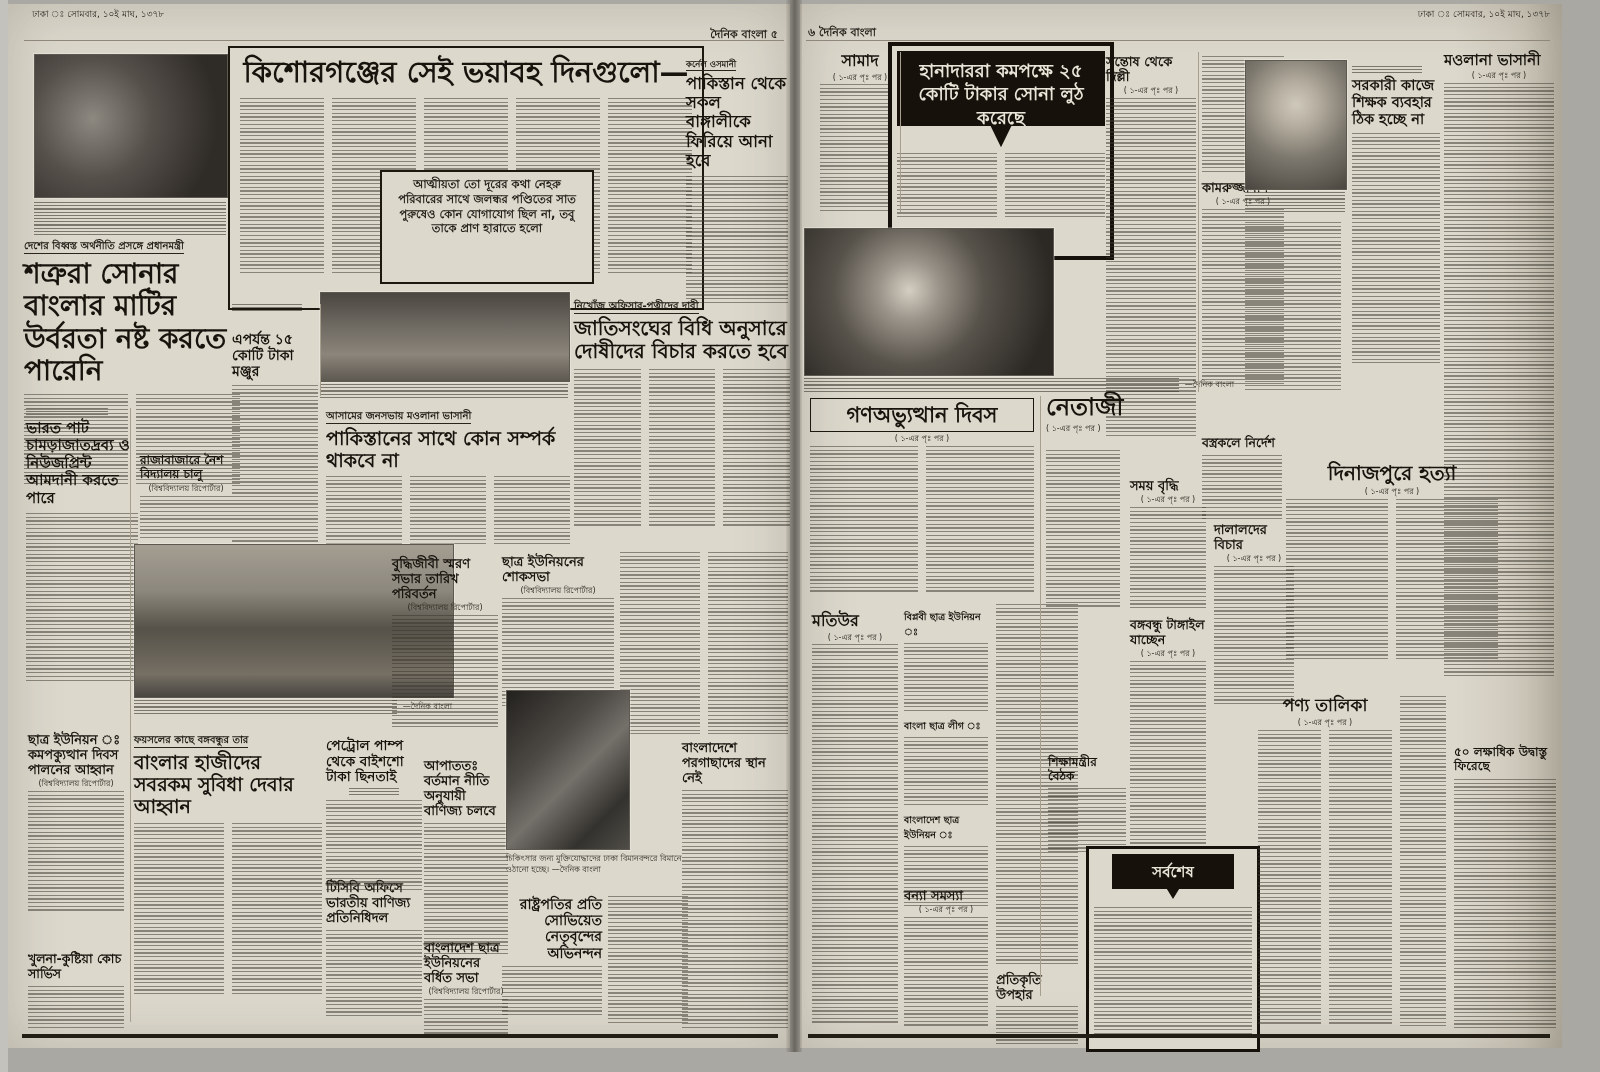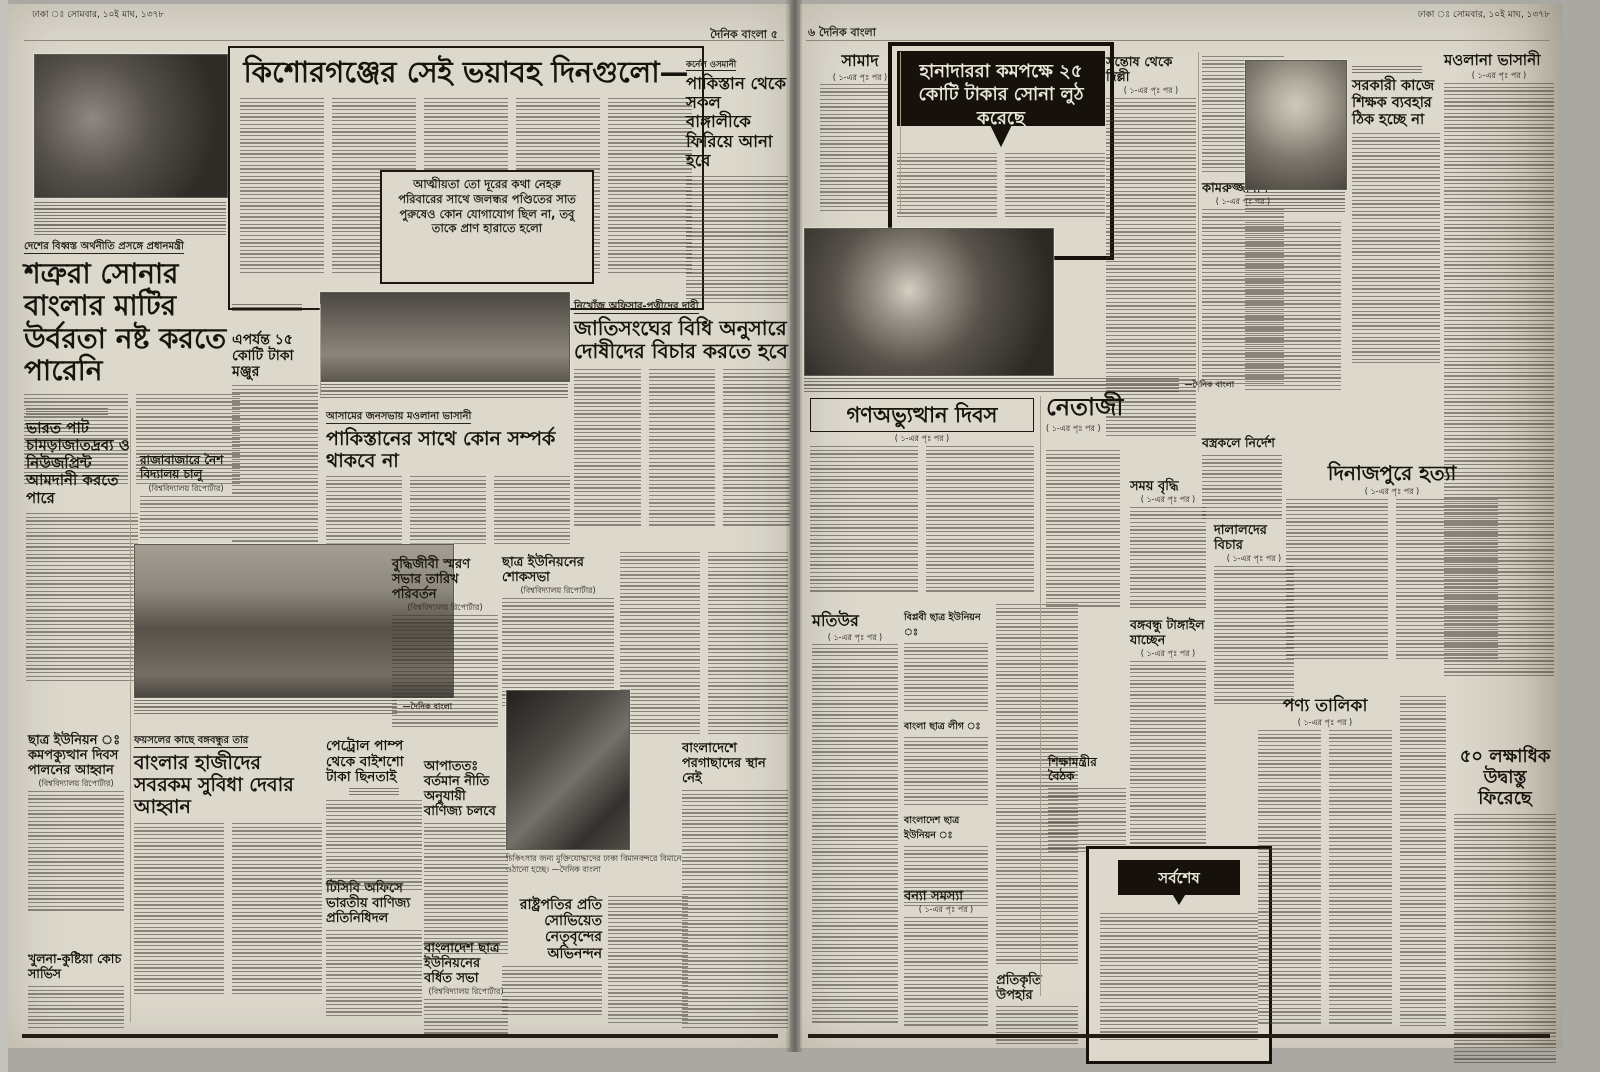--- a/index.html
+++ b/index.html
@@ -22,21 +22,21 @@
     display:inline-block;padding-bottom:1px;line-height:1.2;}
   .dl{font-size:8px;color:#2e2920;text-align:center;margin:3px 0 2px;line-height:1.1;}
   .g{background-image:repeating-linear-gradient(#3c372d 0px,#3c372d 1.3px,rgba(0,0,0,0) 1.3px,rgba(0,0,0,0) 3.7px);opacity:.52;}
   .gk{background-image:repeating-linear-gradient(#3c372d 0px,#3c372d 1.2px,rgba(0,0,0,0) 1.2px,rgba(0,0,0,0) 3.2px);opacity:.6;}
   .cols{display:flex;gap:8px;}
   .cols>.g{flex:1;height:100%;}
   .boxed{border:2px solid #1c170f;}
   .inv{background:#16120b;color:#e9e5d9;font-weight:bold;text-align:center;}
   .photo{border:1px solid #5e5950;box-shadow:0 0 0 1px rgba(255,255,255,.25);}
   .cap{font-size:8px;color:#2e2920;line-height:1.35;}
-  .credit{font-size:8px;font-weight:bold;color:#2e2920;white-space:nowrap;}
+  .credit{font-size:8px;font-weight:normal;color:#2e2920;white-space:nowrap;}
   .vr{position:absolute;width:1px;background:#a79f8e;}
   .hr{position:absolute;height:1px;background:#8f887a;}
   .brule{position:absolute;height:4px;background:#221d15;}
   .sub{font-size:9.5px;font-weight:bold;margin:6px 0 3px;color:#17130d;}
   .notch{clip-path:polygon(0 0,100% 0,100% 78%,55% 78%,50% 100%,45% 78%,0 78%);}
 </style>
 </head>
 <body>
 
 <div class="edgeL"></div>
@@ -336,38 +336,38 @@
   <div class="a" style="left:196px;top:968px;width:82px;">
     <h2 class="hl" style="font-size:13px;">প্রতিকৃতি উপহার</h2>
     <div class="g" style="height:38px;margin-top:4px;"></div>
   </div>
 
   <div class="a" style="left:248px;top:752px;width:78px;">
     <h2 class="hl" style="font-size:12px;">শিক্ষামন্ত্রীর বৈঠক</h2>
     <div class="g" style="height:66px;margin-top:4px;"></div>
   </div>
 
-  <div class="a" style="left:286px;top:842px;width:158px;height:190px;border:3px solid #16120b;background:#dcd8cc;padding:11px;">
+  <div class="a" style="left:286px;top:842px;width:158px;height:190px;border:3px solid #16120b;background:#dcd8cc;padding:5px;">
     <div class="inv notch" style="font-size:15px;padding:6px 6px 14px;width:70%;margin:0 auto;">সর্বশেষ</div>
     <div class="g" style="height:128px;margin-top:8px;"></div>
   </div>
 
   <div class="a" style="left:458px;top:692px;width:134px;">
     <h2 class="hl" style="font-size:17px;text-align:center;">পণ্য তালিকা</h2>
     <div class="dl">( ১-এর পৃঃ পর )</div>
     <div class="cols" style="height:296px;">
       <div class="g"></div>
       <div class="g"></div>
     </div>
   </div>
 
   <div class="a g" style="left:600px;top:692px;width:46px;height:330px;"></div>
 
   <div class="a" style="left:654px;top:742px;width:102px;">
-    <h2 class="hl" style="font-size:18px;text-align:center;">৫০ লক্ষাধিক উদ্বাস্তু ফিরেছে</h2>
+    <h2 class="hl" style="font-size:12px;">৫০ লক্ষাধিক উদ্বাস্তু ফিরেছে</h2>
     <div class="g" style="height:252px;margin-top:5px;"></div>
   </div>
 
   <div class="vr" style="left:100px;top:48px;height:160px;"></div>
   <div class="vr" style="left:398px;top:48px;height:340px;"></div>
   <div class="vr" style="left:240px;top:392px;height:600px;"></div>
   <div class="brule" style="left:8px;top:1030px;width:742px;"></div>
 </div>
 
 <div class="gutter"></div>

